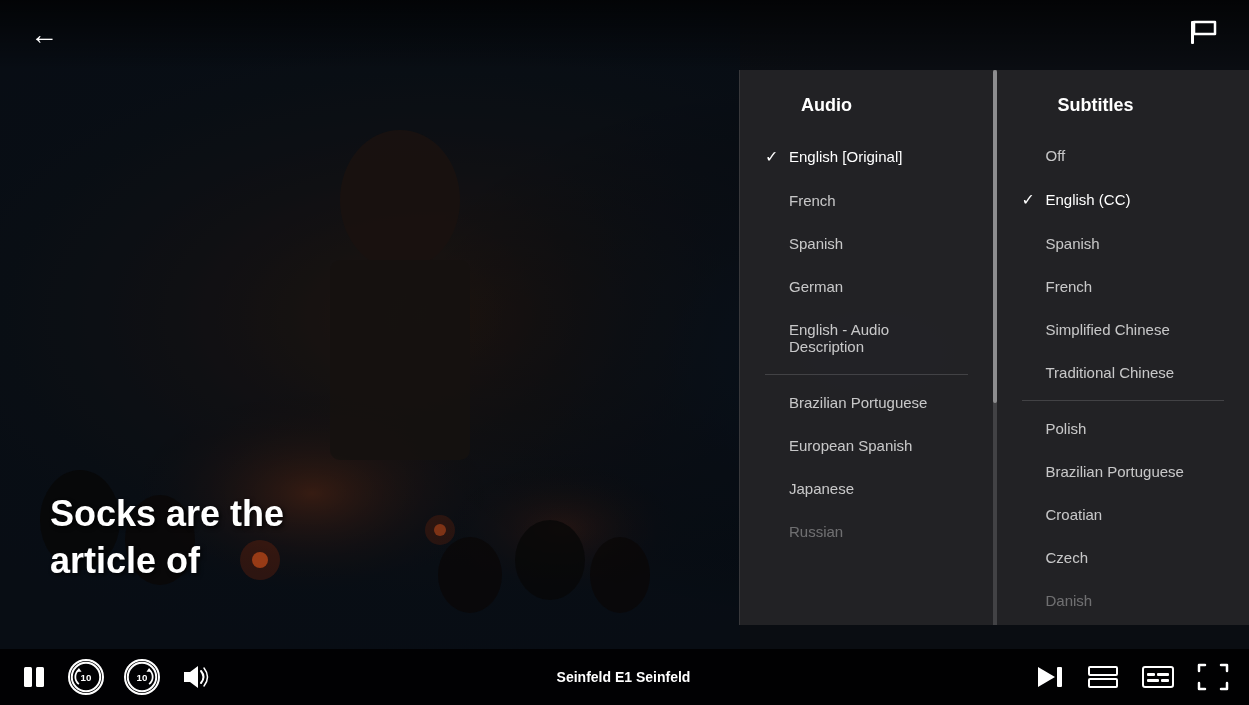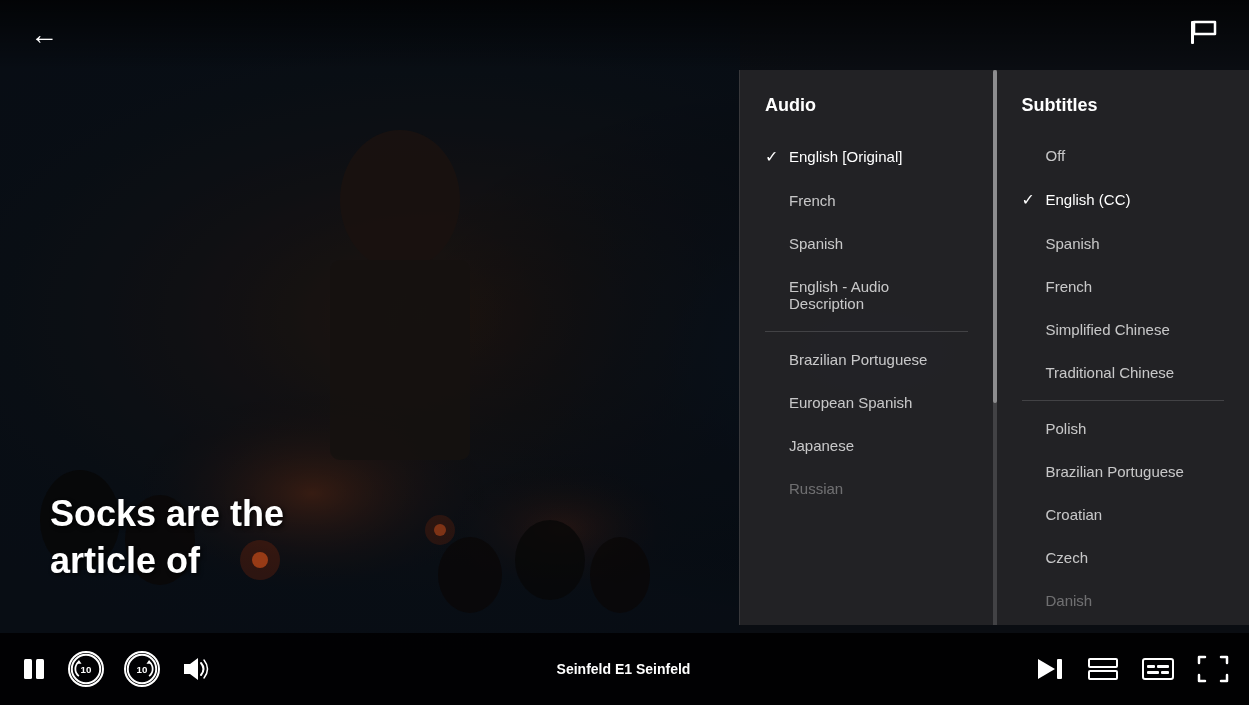--- a/index.html
+++ b/index.html
@@ -71,21 +71,21 @@
       font-size: 24px;
       cursor: pointer;
     }
 
     
     .bottom-bar {
       position: absolute;
       bottom: 0;
       left: 0;
       right: 0;
-      height: 72px;
+      height: 56px;
       background: rgba(0,0,0,0.85);
       display: flex;
       align-items: center;
       padding: 0 20px;
       z-index: 10;
       gap: 0;
     }
 
     .controls-left {
       display: flex;
@@ -178,20 +178,21 @@
 
     .panel-col::-webkit-scrollbar {
       width: 0;
     }
 
     .col-header {
       color: white;
       font-size: 18px;
       font-weight: 700;
       padding: 5px 25px 18px 25px;
+      margin-left: 36px;
     }
 
     .panel-item {
       padding: 13px 25px;
       color: rgba(255,255,255,0.75);
       font-size: 15px;
       cursor: pointer;
       display: flex;
       align-items: center;
       gap: 8px;
@@ -299,20 +300,24 @@
       <div class="panel-item">
         <span class="no-check"></span>
         <span>French</span>
       </div>
       <div class="panel-item">
         <span class="no-check"></span>
         <span>Spanish</span>
       </div>
       <div class="panel-item">
         <span class="no-check"></span>
+        <span>German</span>
+      </div>
+      <div class="panel-item">
+        <span class="no-check"></span>
         <span>English - Audio Description</span>
       </div>
       <div class="panel-divider-line"></div>
       <div class="panel-item">
         <span class="no-check"></span>
         <span>Brazilian Portuguese</span>
       </div>
       <div class="panel-item">
         <span class="no-check"></span>
         <span>European Spanish</span>

